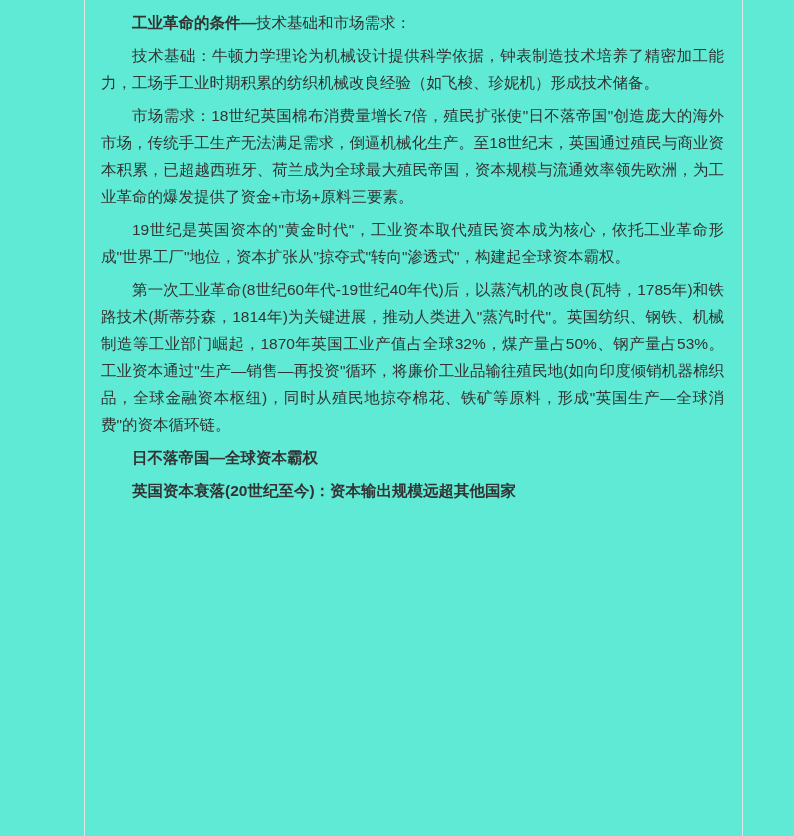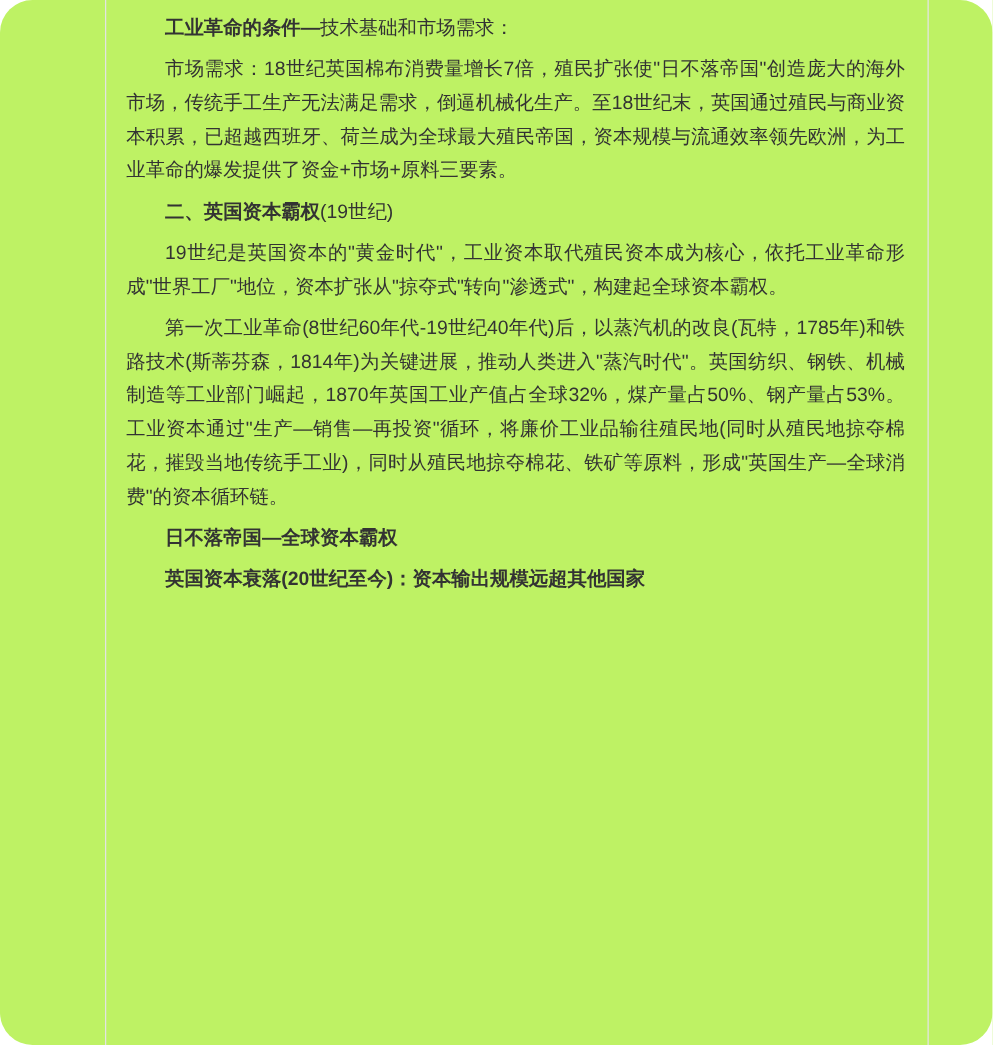--- a/index.html
+++ b/index.html
@@ -4,25 +4,24 @@
 <style>
   html, body {
     margin: 0;
     padding: 0;
     background: #ffffff;
   }
   .page {
     position: relative;
     width: 794px;
     height: 836px;
-    background: #bef264;
+    background: #5eead4;
     overflow: hidden;
     font-family: "Liberation Sans", "DejaVu Sans", sans-serif;
     color: #333333;
-    border-radius: 26px;
   }
   .content-column {
     box-sizing: border-box;
     margin-left: 84px;
     width: 659px;
     min-height: 836px;
     border-left: 1px solid #e3e3e3;
     border-right: 1px solid #e3e3e3;
     padding: 3px 18px 12px 16px;
   }
@@ -42,29 +41,29 @@
   }
 </style>
 </head>
 <body>
 
 <div class="page">
   <div class="content-column">
 
     <p class="h"><strong>工业革命的条件—</strong><span>技术基础和市场需求：</span></p>
 
+    <p>技术基础：牛顿力学理论为机械设计提供科学依据，钟表制造技术培养了精密加工能力，工场手工业时期积累的纺织机械改良经验（如飞梭、珍妮机）形成技术储备。</p>
 
     <p>市场需求：18世纪英国棉布消费量增长7倍，殖民扩张使"日不落帝国"创造庞大的海外市场，传统手工生产无法满足需求，倒逼机械化生产。至18世纪末，英国通过殖民与商业资本积累，已超越西班牙、荷兰成为全球最大殖民帝国，资本规模与流通效率领先欧洲，为工业革命的爆发提供了资金+市场+原料三要素。</p>
 
-    <p class="h"><strong>二、英国资本霸权</strong><span>(19世纪)</span></p>
 
     <p>19世纪是英国资本的"黄金时代"，工业资本取代殖民资本成为核心，依托工业革命形成"世界工厂"地位，资本扩张从"掠夺式"转向"渗透式"，构建起全球资本霸权。</p>
 
 
-    <p>第一次工业革命(8世纪60年代-19世纪40年代)后，以蒸汽机的改良(瓦特，1785年)和铁路技术(斯蒂芬森，1814年)为关键进展，推动人类进入"蒸汽时代"。英国纺织、钢铁、机械制造等工业部门崛起，1870年英国工业产值占全球32%，煤产量占50%、钢产量占53%。工业资本通过"生产—销售—再投资"循环，将廉价工业品输往殖民地(同时从殖民地掠夺棉花，摧毁当地传统手工业)，同时从殖民地掠夺棉花、铁矿等原料，形成"英国生产—全球消费"的资本循环链。</p>
+    <p>第一次工业革命(8世纪60年代-19世纪40年代)后，以蒸汽机的改良(瓦特，1785年)和铁路技术(斯蒂芬森，1814年)为关键进展，推动人类进入"蒸汽时代"。英国纺织、钢铁、机械制造等工业部门崛起，1870年英国工业产值占全球32%，煤产量占50%、钢产量占53%。工业资本通过"生产—销售—再投资"循环，将廉价工业品输往殖民地(如向印度倾销机器棉织品，全球金融资本枢纽)，同时从殖民地掠夺棉花、铁矿等原料，形成"英国生产—全球消费"的资本循环链。</p>
 
 
 
     <p class="h"><strong>日不落帝国—全球资本霸权</strong><span></span></p>
 
 
     <p class="h"><strong>英国资本衰落(20世纪至今)：资本输出规模远超其他国家</strong><span></span></p>
 
   </div>
 </div>

